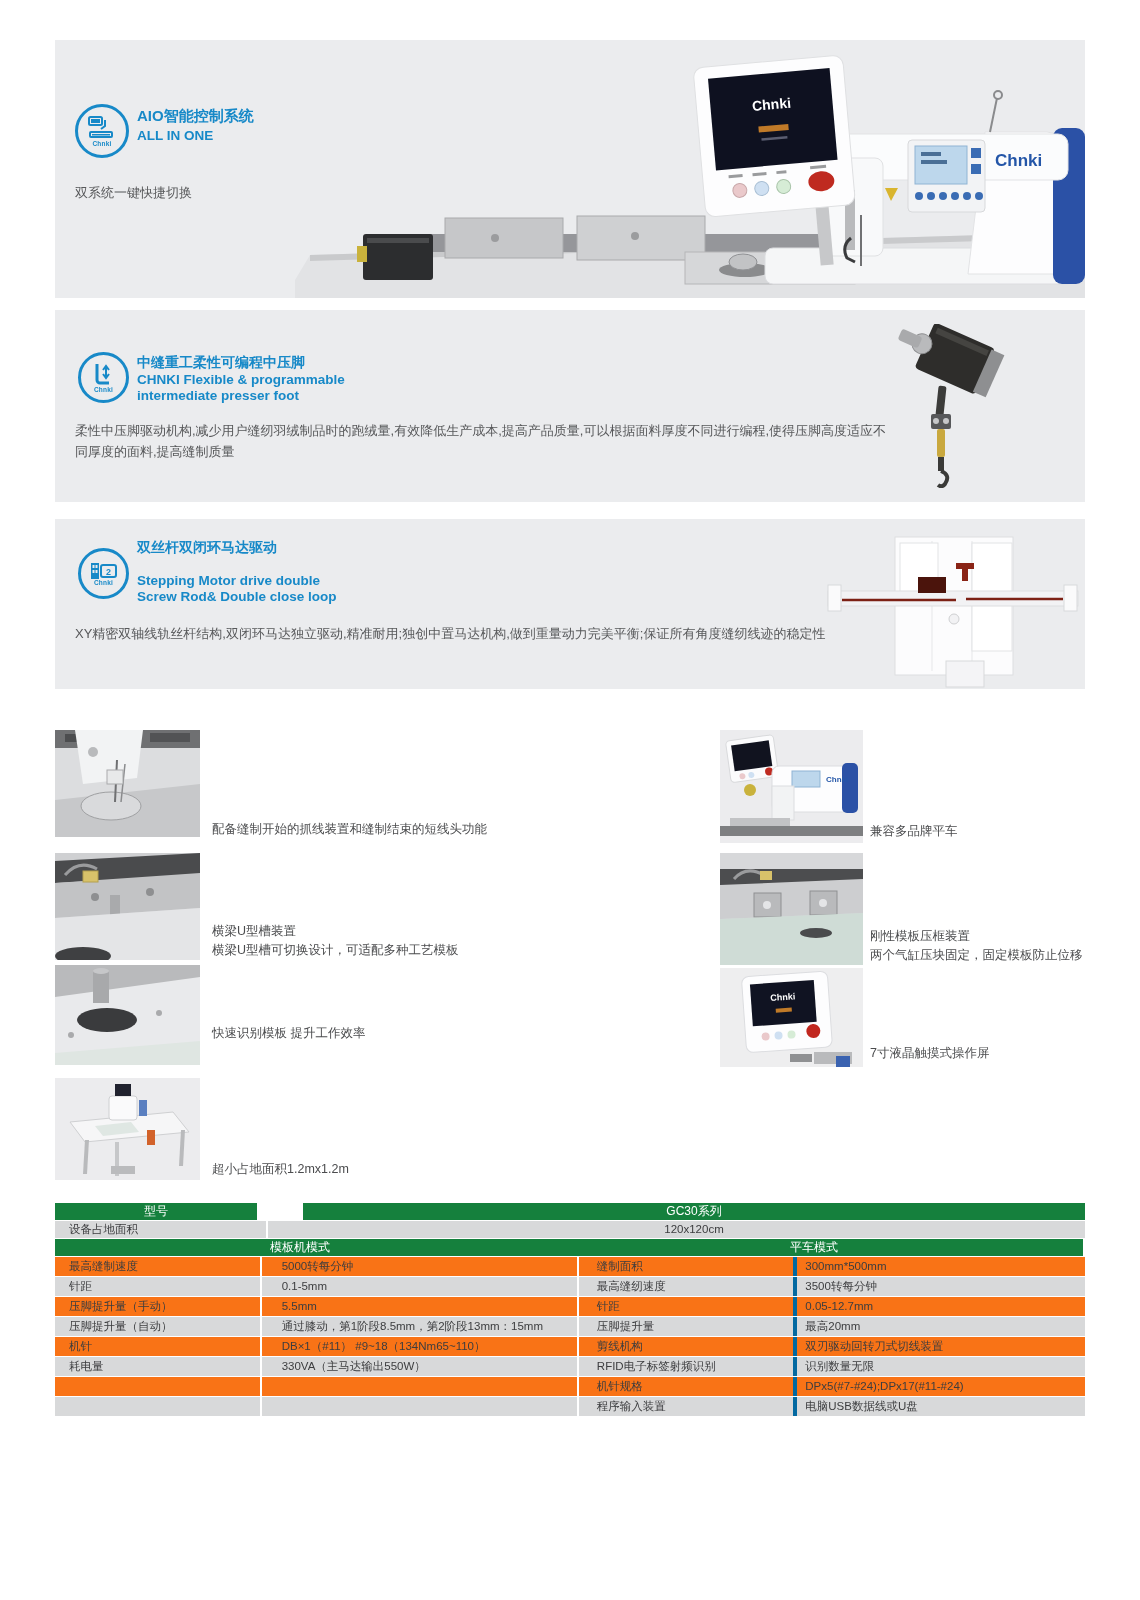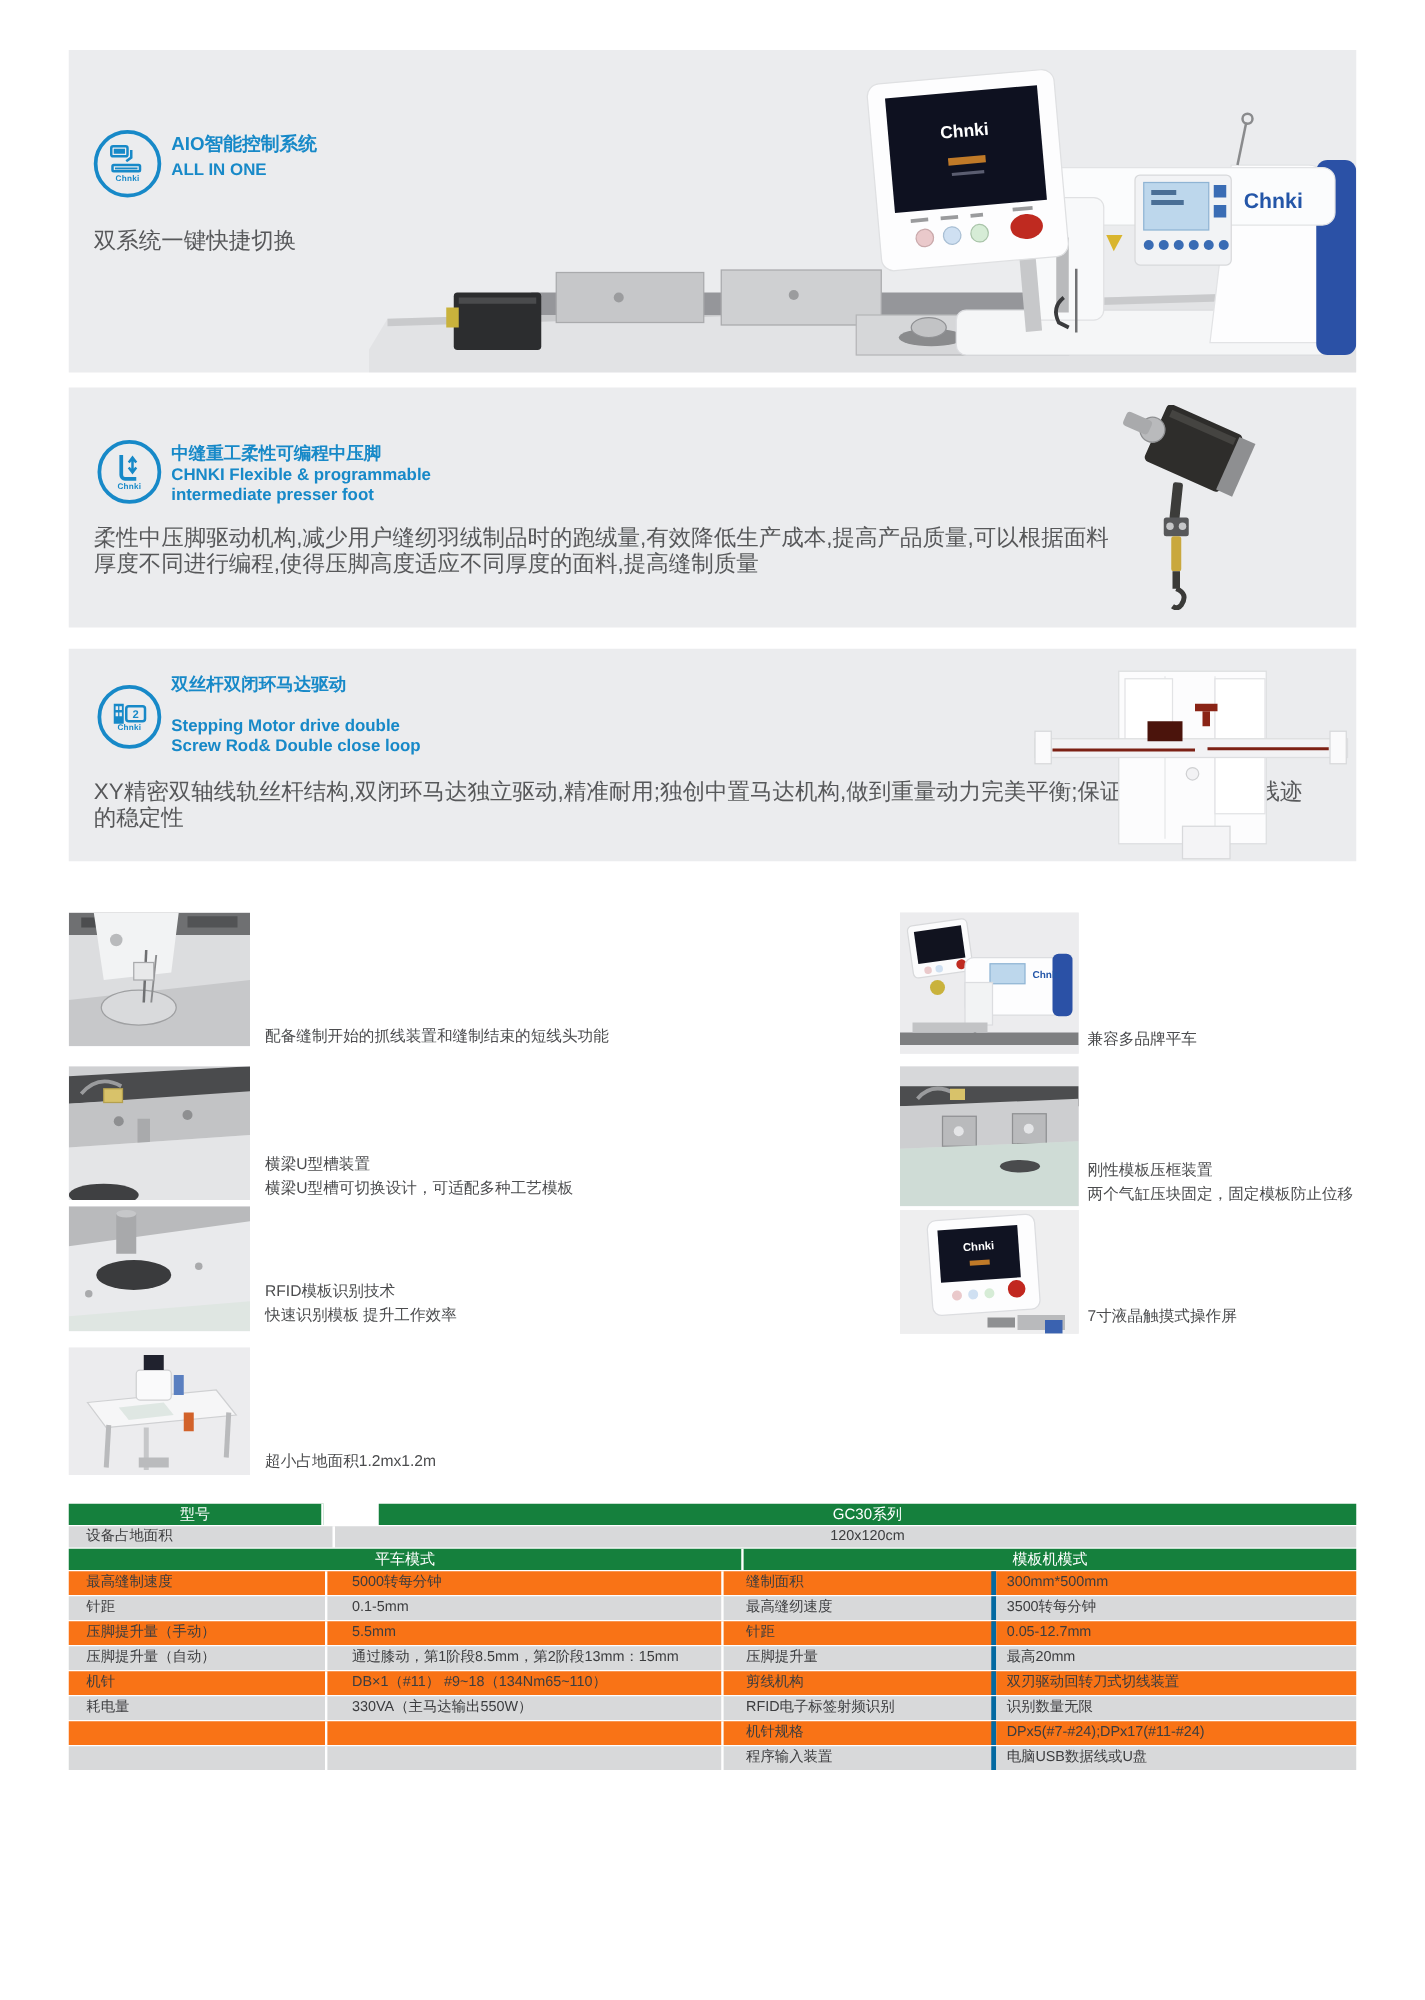--- a/index.html
+++ b/index.html
@@ -8,21 +8,21 @@
   .band{position:absolute;left:55px;width:1030px;background:#ebecee;}
   .band1{top:40px;height:258px;}
   .band2{top:310px;height:192px;}
   .band3{top:519px;height:170px;}
   .badge{position:absolute;border:3px solid #1789c8;border-radius:50%;box-sizing:border-box;
          display:flex;flex-direction:column;align-items:center;justify-content:center;}
   .badge svg{display:block;}
   .badge .brand{font-size:6.5px;font-weight:bold;color:#1789c8;margin-top:-2px;letter-spacing:.2px;}
   .title-zh{position:absolute;color:#1789c8;font-size:15px;font-weight:bold;line-height:16px;}
   .title-en{position:absolute;color:#1789c8;font-size:13.5px;font-weight:bold;line-height:15px;}
-  .body-text{position:absolute;color:#57585a;font-size:18px;line-height:21px;}
+  .body-text{position:absolute;color:#57585a;font-size:13px;line-height:21px;}
   .photo{position:absolute;}
   .feature-img{position:absolute;background:#ebecee;overflow:hidden;}
   .caption{position:absolute;color:#4b4c4e;font-size:12.5px;line-height:19px;}
   .cap-line{display:block;}
   .cap-line:empty{display:none;}
   
   .spec{position:absolute;left:55px;top:1203px;width:1030px;}
   .trow{display:flex;margin-bottom:1px;}
   .trow .cell{box-sizing:border-box;font-size:11.5px;color:#3c3d3f;overflow:hidden;white-space:nowrap;}
   .h17 .cell{height:17px;line-height:17px;}
@@ -229,21 +229,20 @@
       <polygon points="0,0 145,0 145,12 0,32" fill="#b9babc"></polygon>
       <rect x="38" y="6" width="16" height="32" fill="#a8a9ab"></rect>
       <ellipse cx="46" cy="6" rx="8" ry="3" fill="#c6c7c9"></ellipse>
       <ellipse cx="52" cy="55" rx="30" ry="12" fill="#3a3b3d"></ellipse>
       <circle cx="104" cy="48" r="3" fill="#a9aaac"></circle>
         <circle cx="16" cy="70" r="3" fill="#a9aaac"></circle>
       <polygon points="0,88 145,76 145,100 0,100" fill="#dfe6e2"></polygon>
     </svg>
   </div>
   <div class="caption" style="left:212px;top:1024px;width:470px;">
-    <span class="cap-line">RFID模板识别技术</span>
     <span class="cap-line">快速识别模板 提升工作效率</span>
   </div>
 
   <div class="feature-img" style="left:55px;top:1078px;width:145px;height:102px;">
     <svg width="145" height="102" viewBox="0 0 145 102">
       <rect width="145" height="102" fill="#ececee"></rect>
       <polygon points="15,44 118,34 134,54 30,64" fill="#f6f6f7" stroke="#cfd0d2"></polygon>
       <line x1="32" y1="62" x2="30" y2="96" stroke="#b9babc" stroke-width="4"></line>
       <line x1="128" y1="52" x2="126" y2="88" stroke="#b9babc" stroke-width="4"></line>
       <line x1="62" y1="64" x2="62" y2="98" stroke="#c6c7c9" stroke-width="4"></line>
@@ -332,22 +331,22 @@
   <div class="spec">
     <div class="trow blue h17">
       <div class="cell cA">型号</div>
       <div class="cell cRest" style="text-align:center;padding-left:0;margin-left:44px;">GC30系列</div>
     </div>
     <div class="trow gray h17">
       <div class="cell cA">设备占地面积</div>
       <div class="cell cRest">120x120cm</div>
     </div>
     <div class="trow blue h17">
+      <div class="cell cHalfR">模板机模式</div>
       <div class="cell cHalfL">平车模式</div>
-      <div class="cell cHalfR">模板机模式</div>
     </div>
 
     <div class="trow light h19">
       <div class="cell cA">最高缝制速度</div>
       <div class="cell cB">5000转每分钟</div>
       <div class="cell cC">缝制面积</div>
       <div class="cell cD">300mm*500mm</div>
     </div>
     <div class="trow gray h19">
       <div class="cell cA">针距</div>

